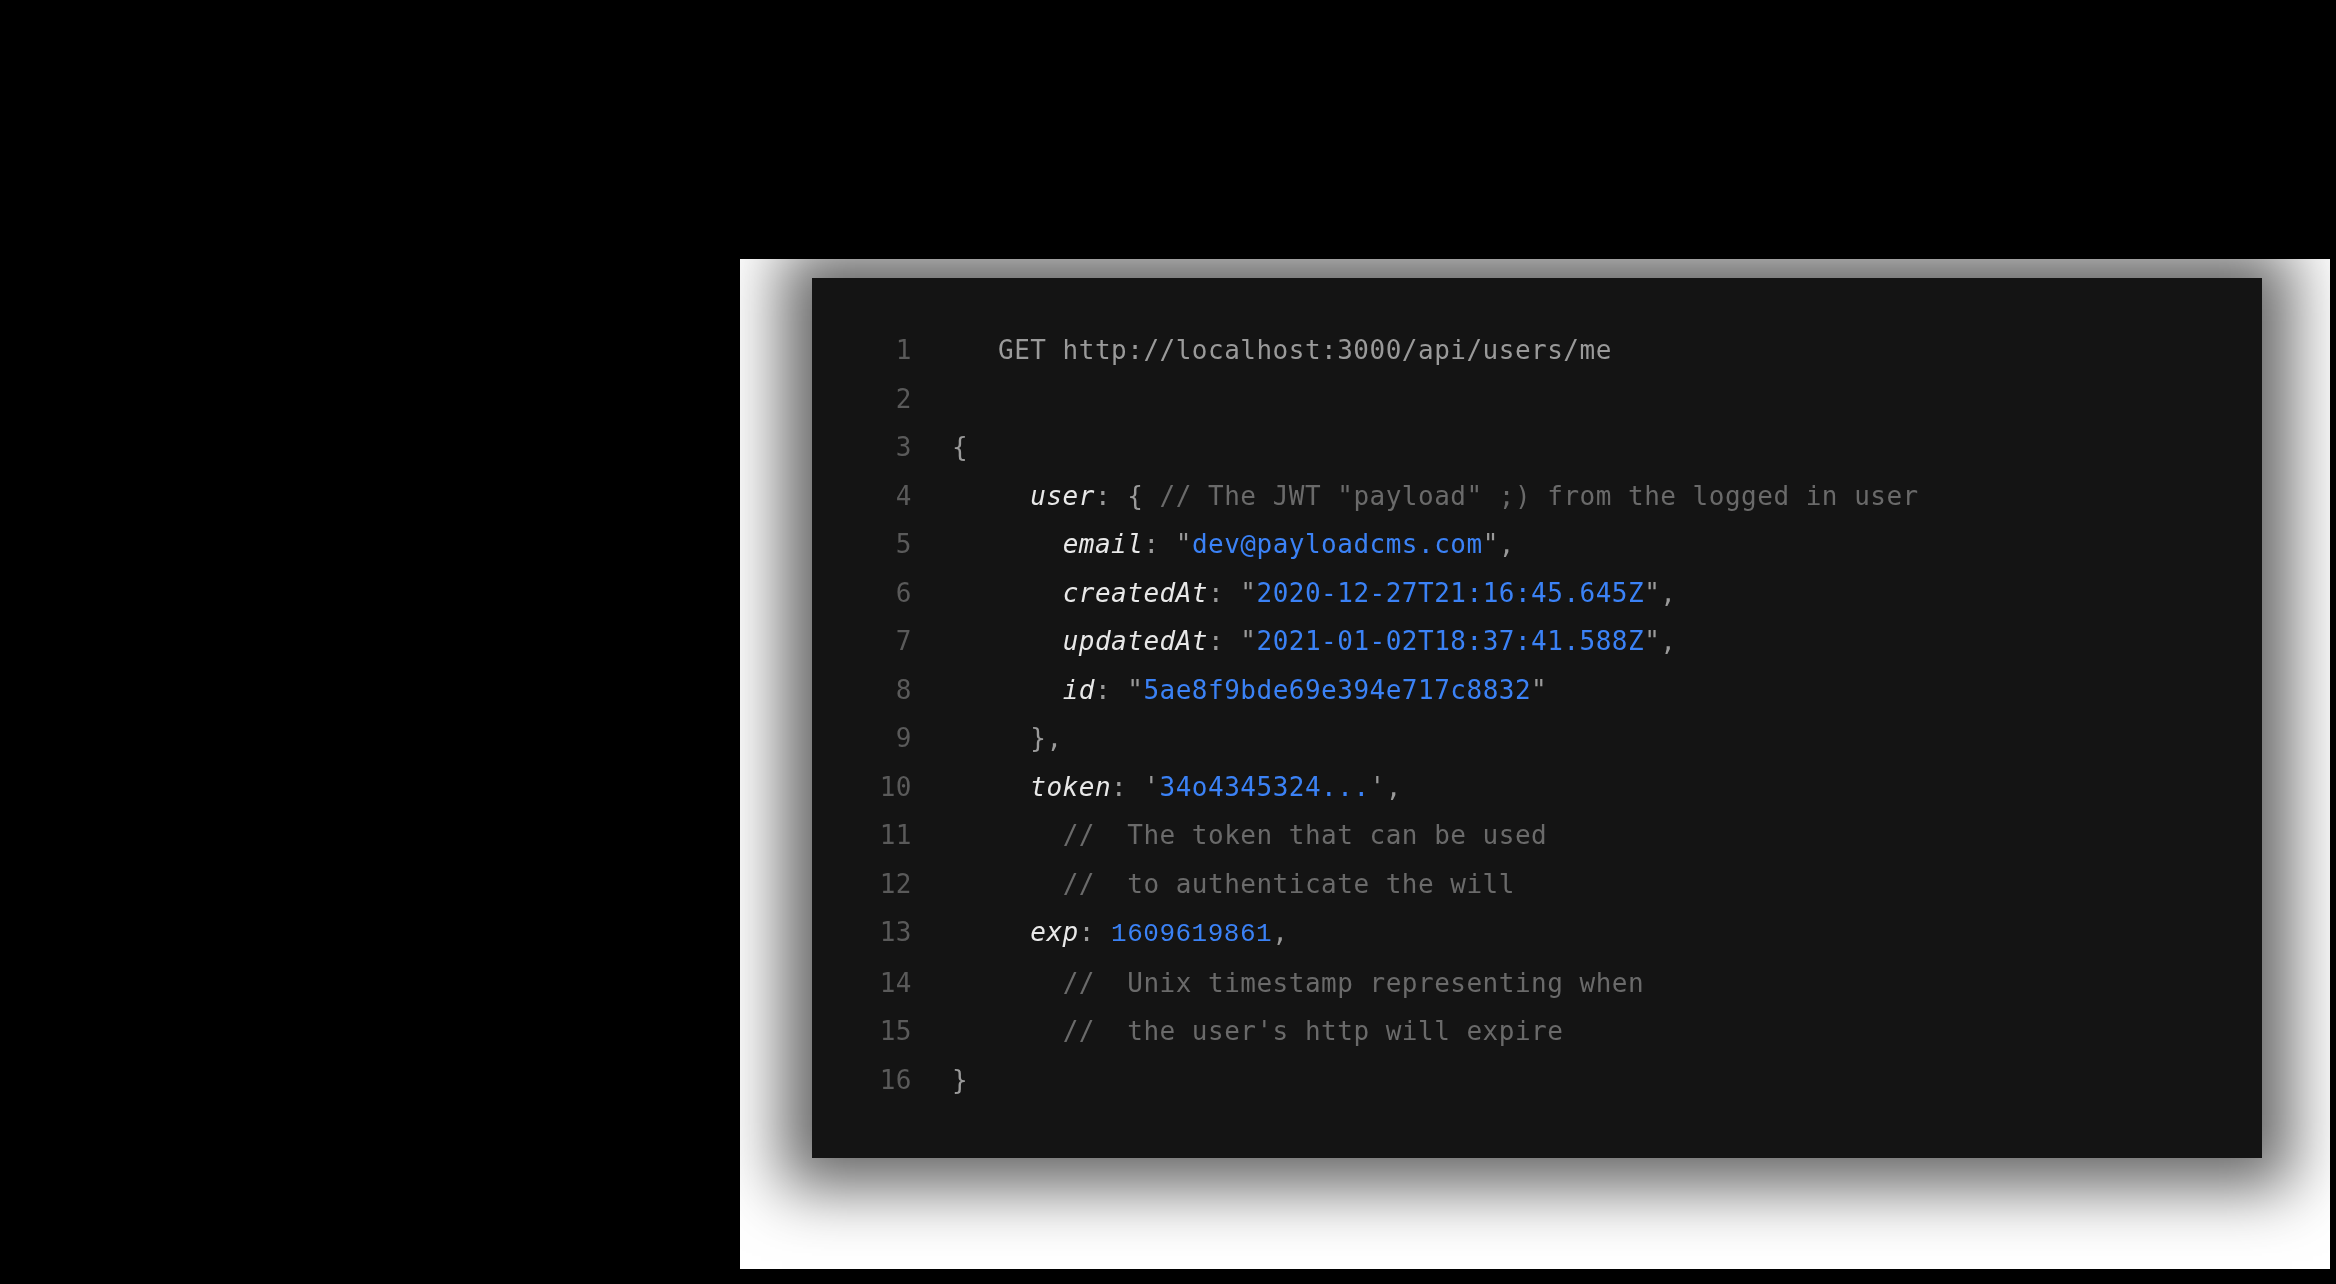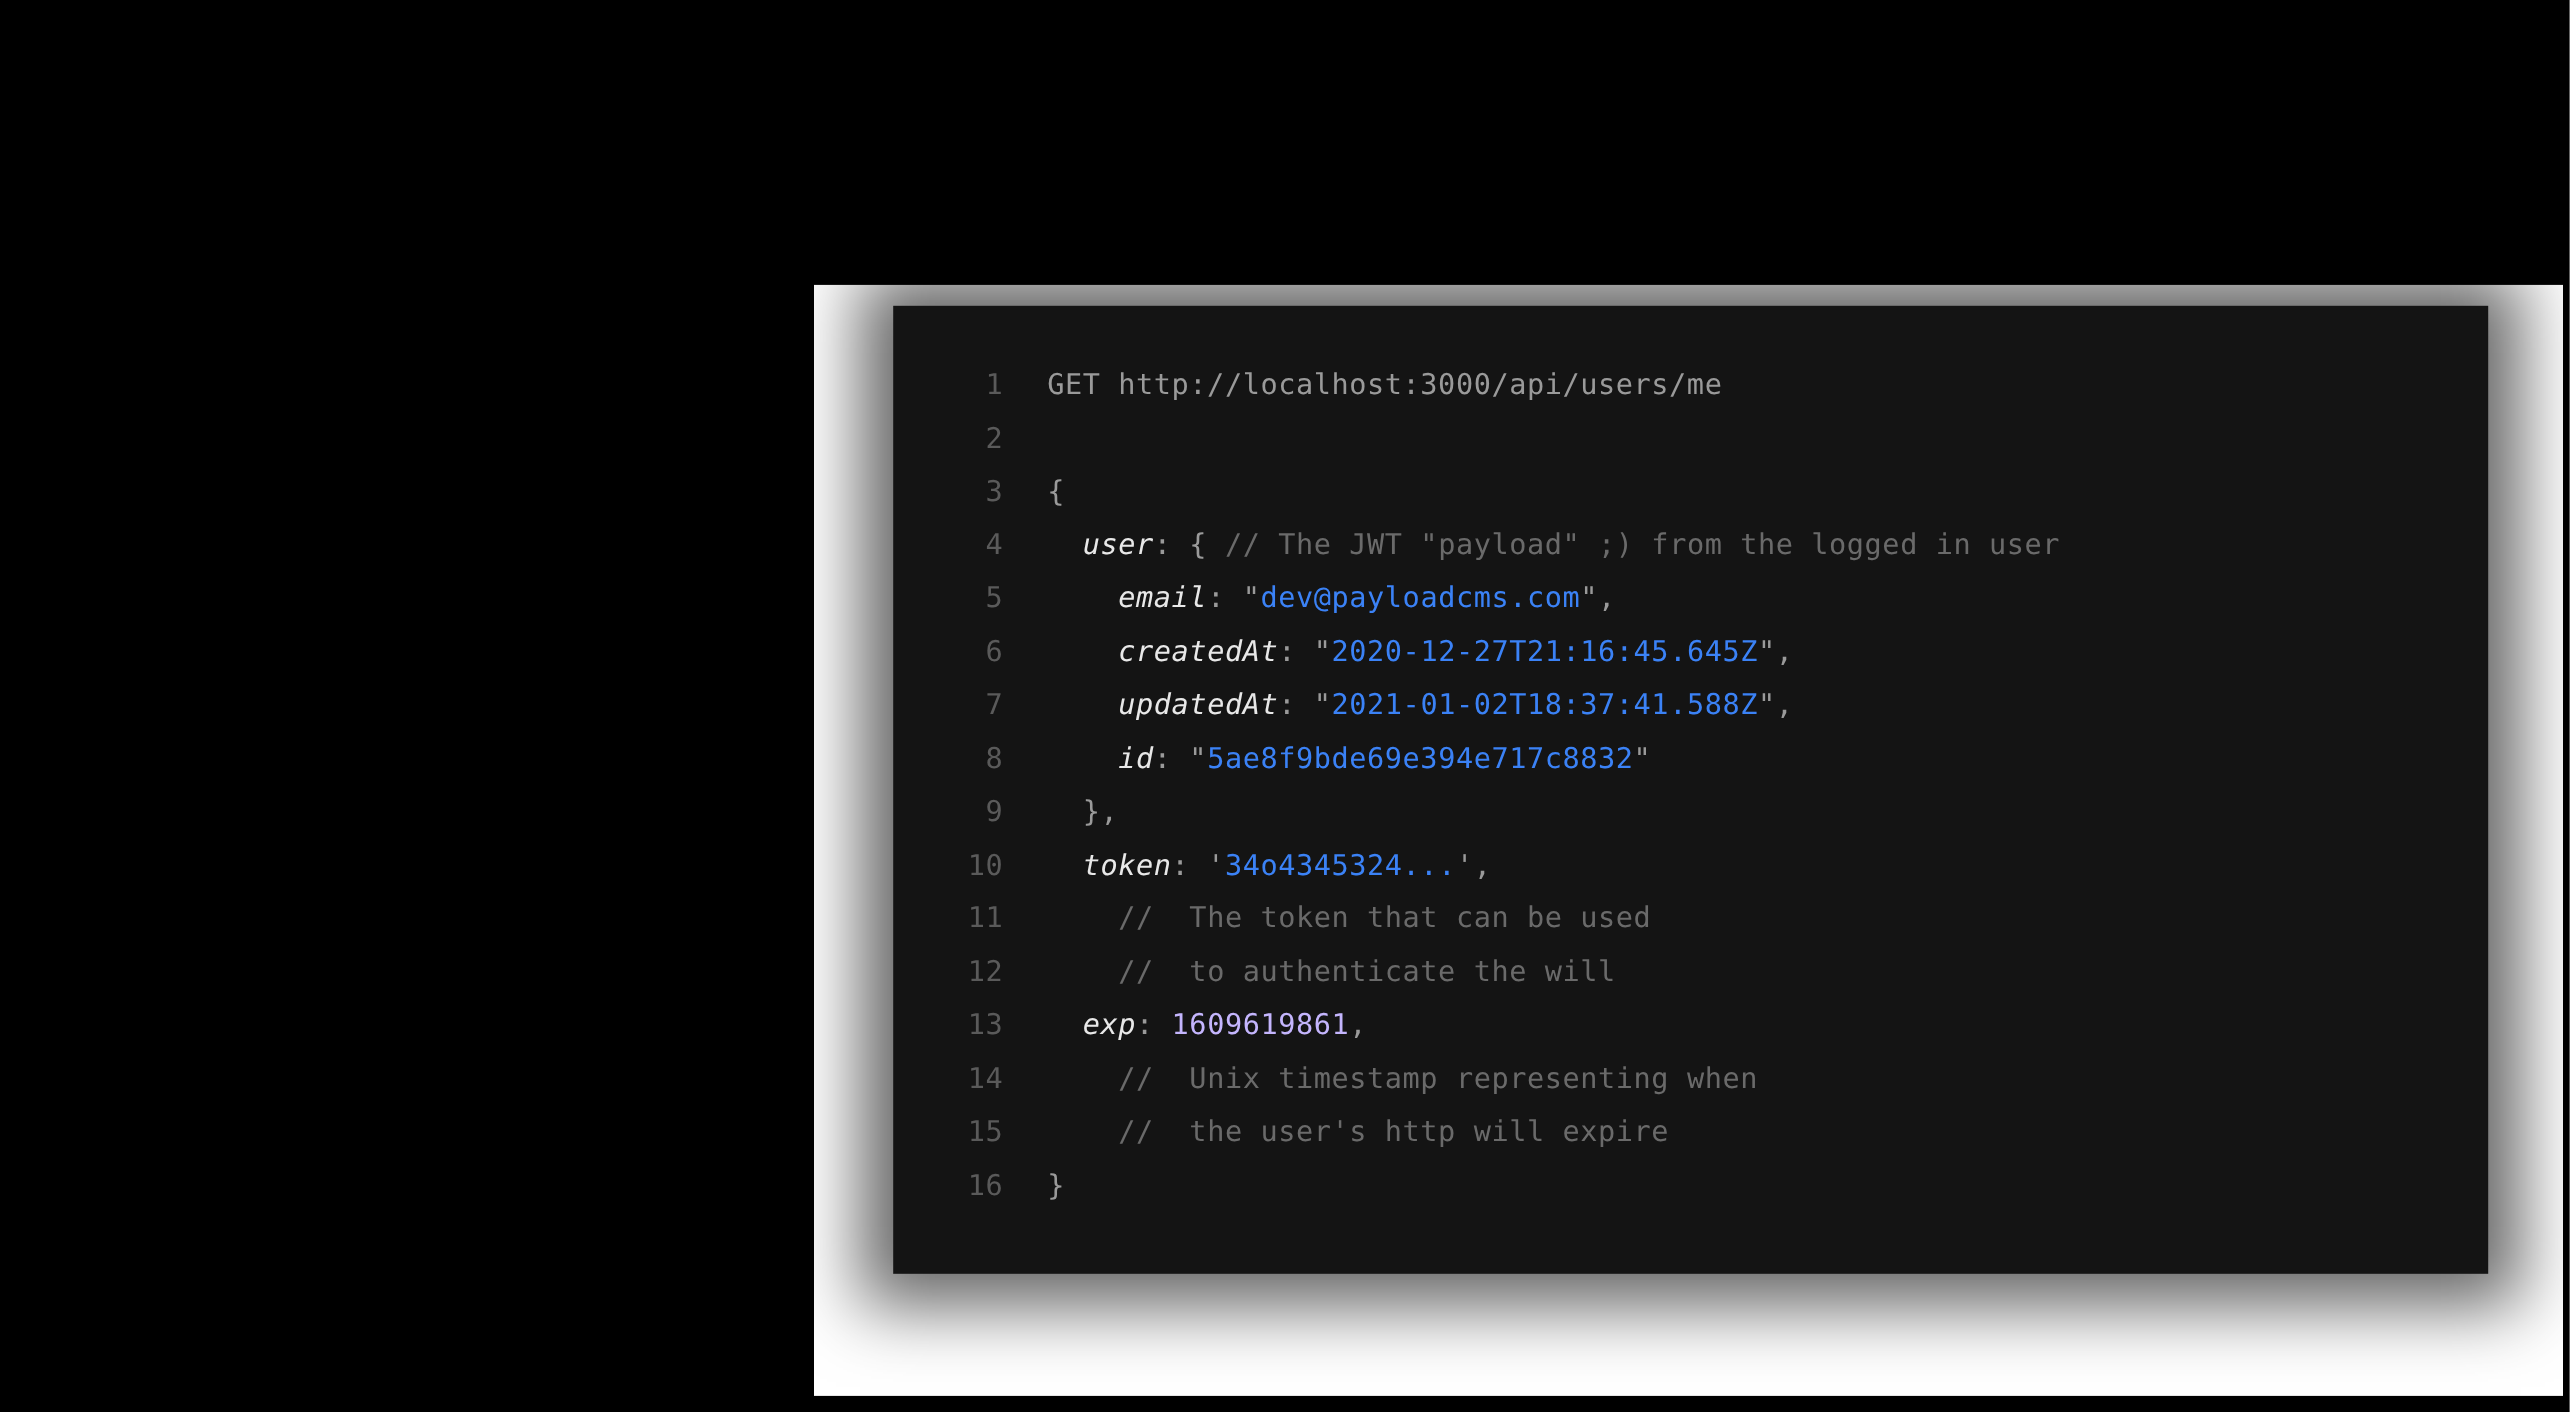--- a/index.html
+++ b/index.html
@@ -47,23 +47,23 @@
     flex-shrink: 0;
     user-select: none;
   }
   .code-content {
     white-space: pre;
     color: #9a9a9a;
   }
   .tok-key { color: #e8e8e8; font-style: italic; }
   .tok-punct { color: #9a9a9a; }
   .tok-string { color: #3b82f6; }
-  .tok-number { color: #c4b5fd; }
+  .tok-number { color: #3b82f6; font-family: Liberation Mono, monospace; }
   .tok-comment { color: #6a6a6a; }
-  .tok-plain { color: #9a9a9a; }
+  .tok-plain { color: #9a9a9a; margin-left: 46px; }
 </style>
 </head>
 <body>
 
 <div class="white-bg"></div>
 
 <div class="code-panel">
   <div id="code-lines">
       <div class="code-line">
         <span class="line-number">1</span>

